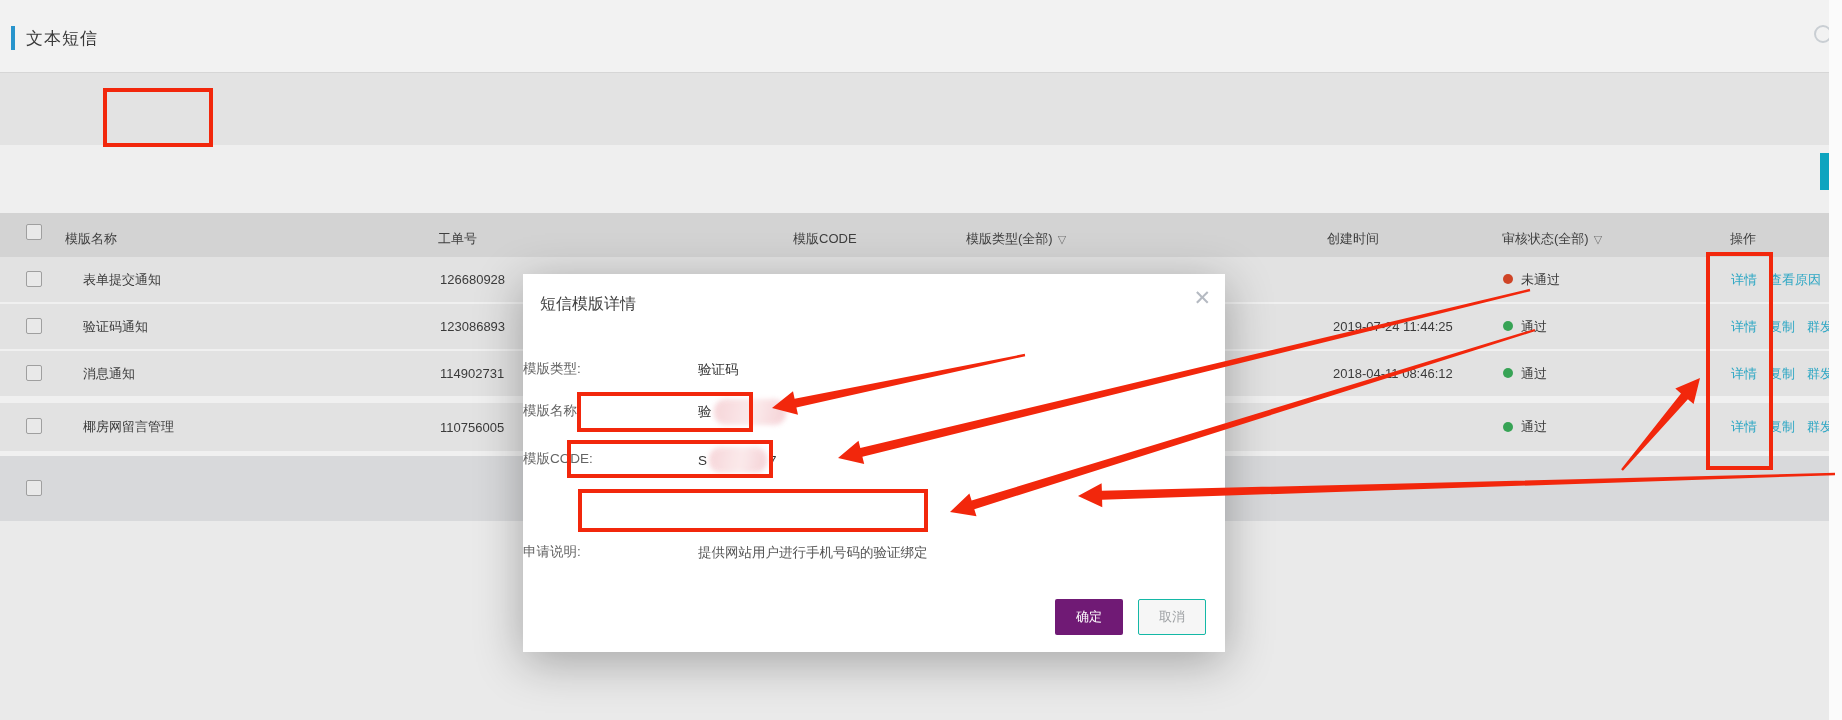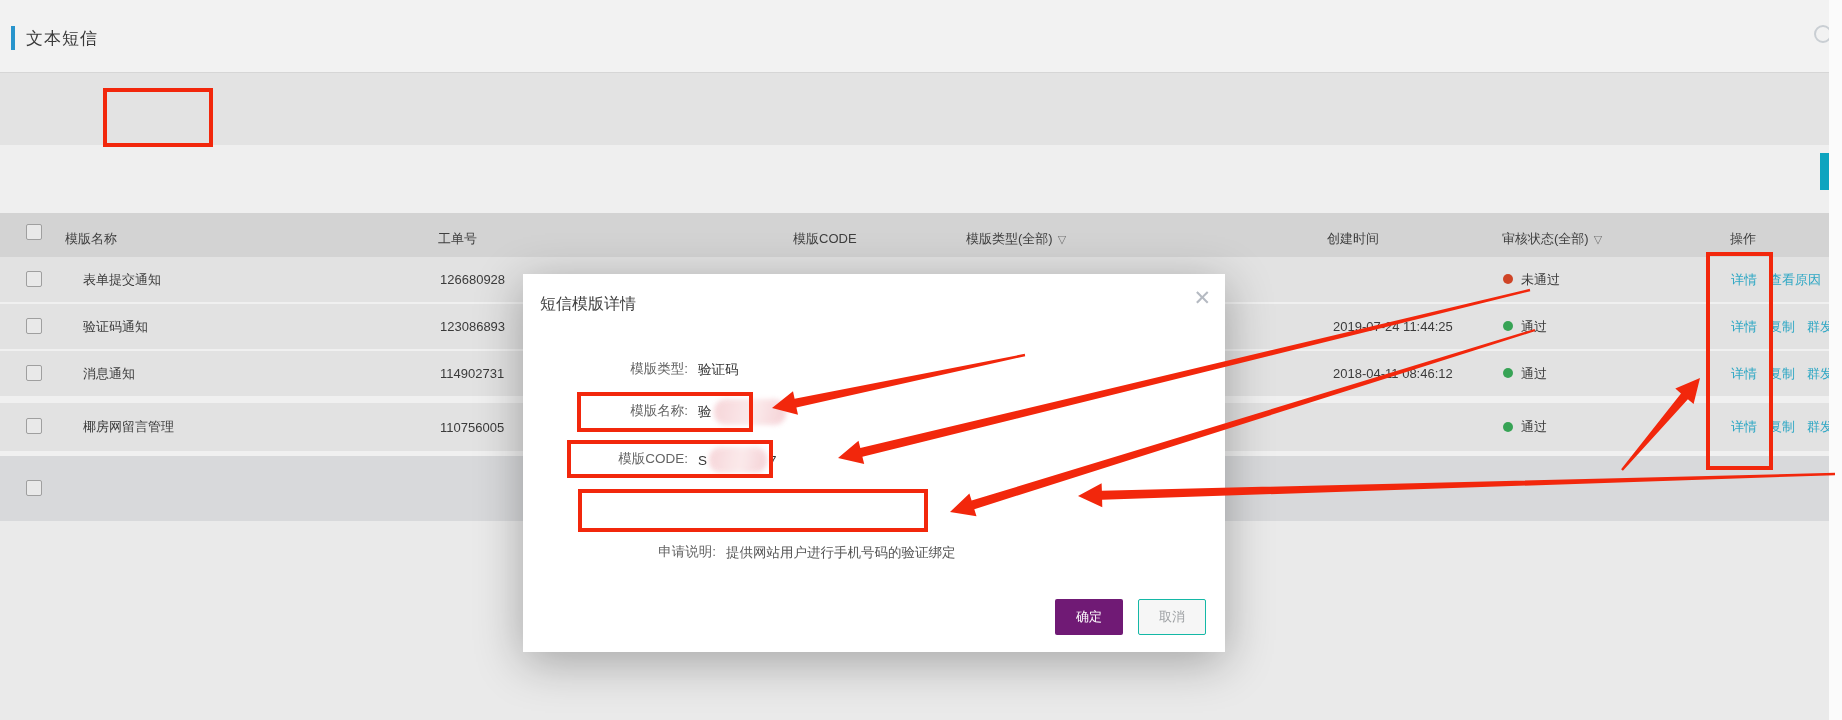--- a/index.html
+++ b/index.html
@@ -49,21 +49,21 @@
   .tfoot { left:0; top:456px; width:1842px; height:65px; background:#d8d9db; font-size:13px; }
   .gutter { left:1829px; top:0; width:13px; height:720px; background:#fbfbfb; z-index:2; }
   .side-tab { left:1820px; top:153px; width:9px; height:37px; background:#0da4bf; }
 
   
   .modal { left:523px; top:274px; width:702px; height:378px; background:#ffffff; z-index:5;
            box-shadow:0 10px 45px rgba(0,0,0,0.30); }
   .modal-title { position:absolute; left:17px; top:20px; font-size:16px; color:#3f3f3f; }
   .modal-close { position:absolute; right:14px; top:12px; font-size:21px; color:#b5bac2; cursor:pointer; }
   .frow { position:absolute; left:0; width:100%; height:20px; display:flex; font-size:13.5px; }
-  .flabel { width:165px; text-align:right; color:#646464; flex:0 0 165px; }
+  .flabel { width:165px; text-align:left; color:#646464; flex:0 0 165px; }
   .fvalue { margin-left:10px; color:#333; display:flex; align-items:center; }
   .smudge { display:inline-block; height:26px; margin:-6px 2px; border-radius:12px;
             background:linear-gradient(100deg,#f6d2d6,#fbe9ea 55%,#f4cdd2); filter:blur(2.5px); opacity:.92; }
   .smudge.w72 { width:72px; } .smudge.w58 { width:58px; } .smudge.w150 { width:150px; }
   .btn-confirm { position:absolute; left:532px; top:325px; width:68px; height:36px; background:#701a75;
                  color:#fff; font-size:13px; display:flex; align-items:center; justify-content:center;
                  border-radius:2px; cursor:pointer; }
   .btn-cancel { position:absolute; left:615px; top:325px; width:68px; height:36px; background:#f6f6f6;
                 border:1px solid #14b8a6; color:#9da0a3; font-size:13px; display:flex; align-items:center;
                 justify-content:center; border-radius:2px; cursor:pointer; }
@@ -195,21 +195,21 @@
     </span>
   </div>
   <div class="frow" style="top:176px;">
     <span class="flabel">模版CODE:</span>
     <span class="fvalue">
       <i style="font-style:normal">S</i>
       <i class="smudge w58"></i>
       <i style="font-style:normal">7</i>
     </span>
   </div>
-  <div class="frow" style="top:269px;margin-left:28px;">
+  <div class="frow" style="top:269px;">
     <span class="flabel">申请说明:</span>
     <span class="fvalue" style="color:#555;">提供网站用户进行手机号码的验证绑定</span>
   </div>
 
   <div class="btn-confirm">确定</div>
   <div class="btn-cancel">取消</div>
 </div>
 
 <div id="anno-boxes">
     <div class="anno-box" style="left: 103px; top: 88px; width: 110px; height: 59px; border-color: rgb(242, 39, 12);"></div>

